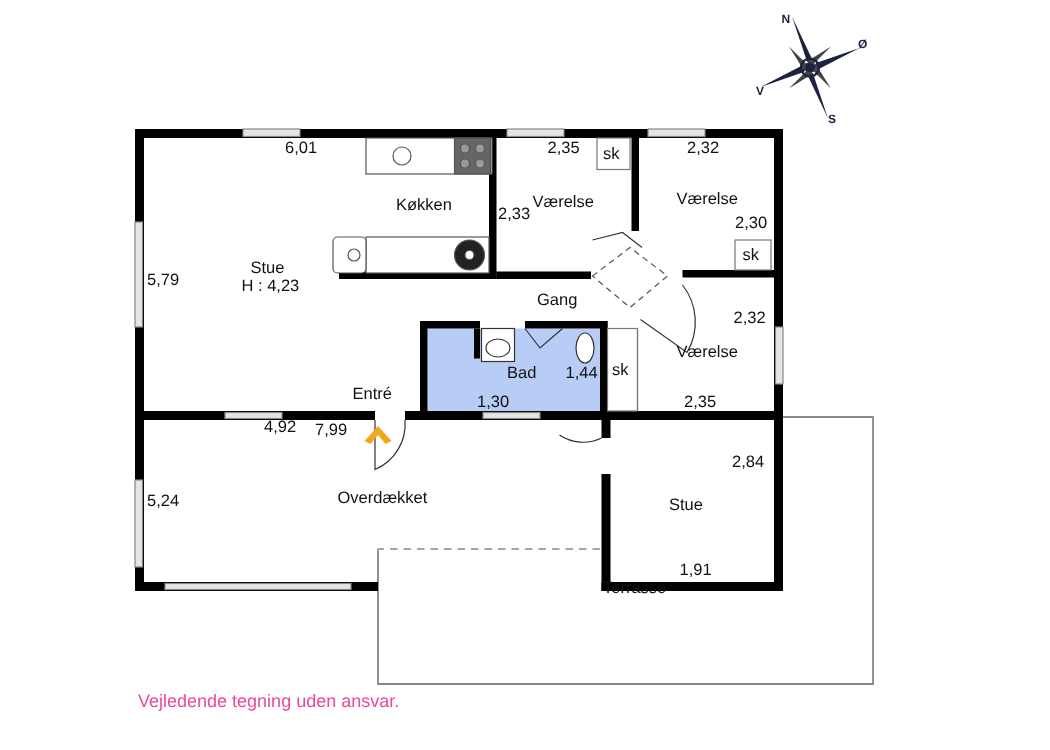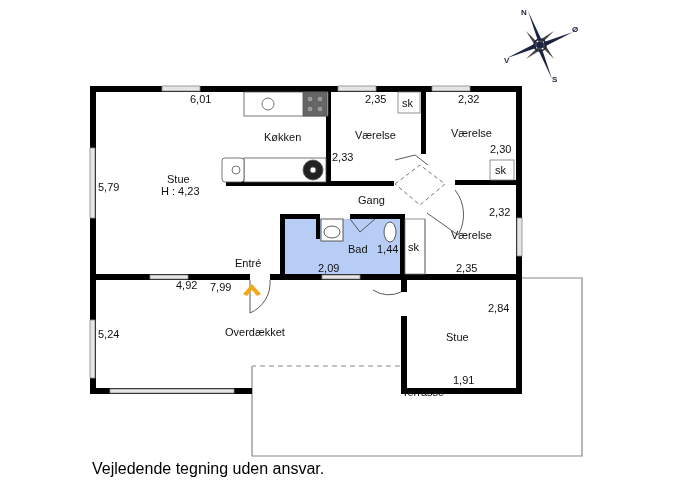--- a/index.html
+++ b/index.html
@@ -1,20 +1,20 @@
 <!DOCTYPE html>
 <html><head>
 <meta charset="utf-8">
 <style>
   html, body { margin: 0; padding: 0; background: #ffffff; }
   body { width: 700px; height: 500px; position: relative; overflow: hidden;
          font-family: "Liberation Sans", sans-serif; }
   #plan { position: absolute; left: 0; top: 0; width: 700px; height: 500px; }
   .lbl { position: absolute; font-size: 11px; color: #111; white-space: nowrap; line-height: 13px; text-align: right; }
-  .disclaimer { position: absolute; left: 92px; top: 460px; font-size: 16px; color: #000000; }
+  .disclaimer { position: absolute; left: 92px; top: 460px; font-size: 12px; color: #ec4899; }
   .compass-letter { position: absolute; font-size: 8px; font-weight: bold; color: #1c2340; }
 </style>
 </head>
 <body>
 
 <svg id="plan" viewBox="0 0 700 500" xmlns="http://www.w3.org/2000/svg">
 
   <g>
     <polyline points="252,367 252,456 582,456 582,278 405,278" fill="none" stroke="#888" stroke-width="1.2"></polyline>
     <polyline points="252,367 252,366 405,366" fill="none" stroke="#888" stroke-width="1" stroke-dasharray="5,4"></polyline>
@@ -128,33 +128,33 @@
 <span class="compass-letter" style="left:504px;top:56px">V</span>
 
 <span class="lbl" style="left:190px;top:93px">6,01</span>
 <span class="lbl" style="left:98px;top:181px">5,79</span>
 <span class="lbl" style="left:167px;top:173px">Stue</span>
 <span class="lbl" style="left:161px;top:185px">H : 4,23</span>
 
 <span class="lbl" style="left:264px;top:131px">Køkken</span>
 
 <span class="lbl" style="left:365px;top:93px">2,35</span>
-<span class="lbl" style="left:332px;top:151px">2,33</span>
+<span class="lbl" style="left:332px;top:137px">2,33</span>
 <span class="lbl" style="left:355px;top:129px">Værelse</span>
 <span class="lbl" style="left:402px;top:97px">sk</span>
 
 <span class="lbl" style="left:458px;top:93px">2,32</span>
 <span class="lbl" style="left:490px;top:143px">2,30</span>
 <span class="lbl" style="left:451px;top:127px">Værelse</span>
 <span class="lbl" style="left:495px;top:164px">sk</span>
 
 <span class="lbl" style="left:358px;top:194px">Gang</span>
 
-<span class="lbl" style="left:348px;top:243px">Bad</span>
-<span class="lbl" style="left:318px;top:262px">2,09</span>
+<span class="lbl" style="left:338px;top:243px">Bad</span>
+<span class="lbl" style="left:318px;top:262px">1,30</span>
 <span class="lbl" style="left:377px;top:243px">1,44</span>
 
 <span class="lbl" style="left:489px;top:206px">2,32</span>
 <span class="lbl" style="left:451px;top:229px">Værelse</span>
 <span class="lbl" style="left:456px;top:262px">2,35</span>
 <span class="lbl" style="left:408px;top:241px">sk</span>
 
 <span class="lbl" style="left:235px;top:257px">Entré</span>
 <span class="lbl" style="left:176px;top:279px">4,92</span>
 

